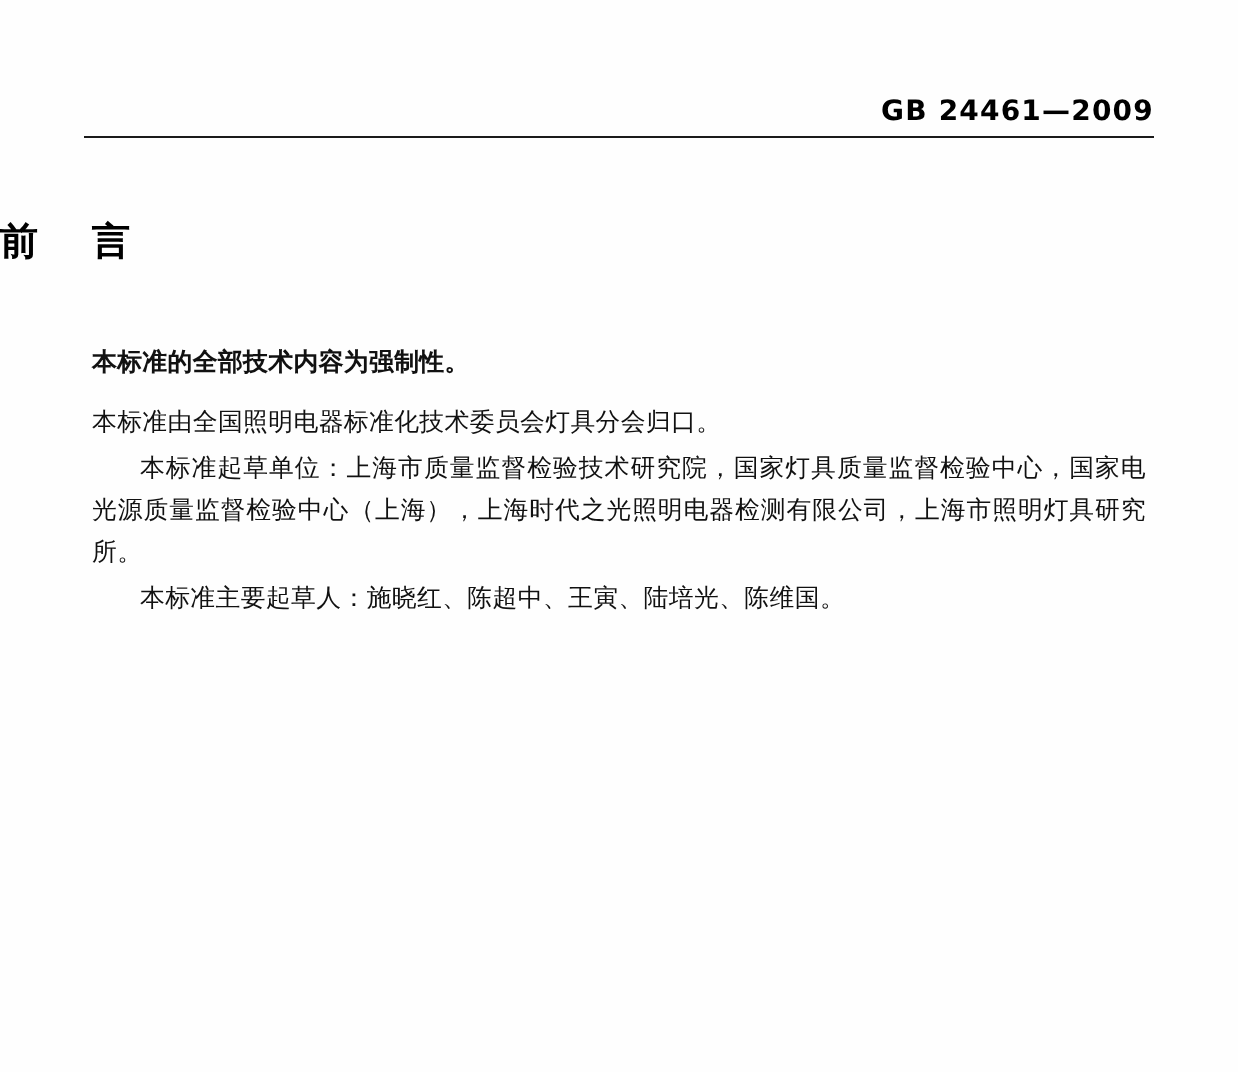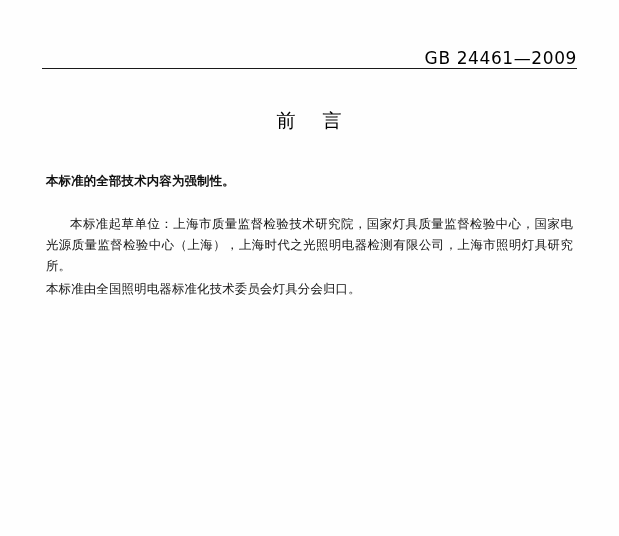--- a/index.html
+++ b/index.html
@@ -26,34 +26,34 @@
     left: 42px;
     right: 42px;
     top: 68px;
     height: 1px;
     background: #1a1a1a;
   }
   .std-number {
     position: absolute;
     right: 42px;
     top: 48px;
-    font-size: 17px;
-    font-weight: normal;
+    font-size: 14px;
+    font-weight: bold;
     letter-spacing: 0.6px;
     color: #000;
     font-family: "DejaVu Sans", "Liberation Sans", sans-serif;
   }
   .doc-title {
     position: absolute;
     left: 0;
     right: 0;
     top: 108px;
-    text-align: center;
+    text-align: left;
     font-size: 19px;
-    font-weight: normal;
+    font-weight: bold;
     letter-spacing: 1px;
     color: #000;
   }
   .doc-title .gap {
     display: inline-block;
     width: 26px;
   }
   .body-block {
     position: absolute;
     left: 46px;
@@ -63,38 +63,39 @@
   .para {
     font-size: 12.4px;
     line-height: 21px;
     color: #111;
     text-align: justify;
     margin: 0 0 2px 0;
     letter-spacing: 0.2px;
   }
   .para.bold {
     font-weight: bold;
-    margin-bottom: 22px;
+    margin-bottom: 9px;
   }
   .para.indent {
     text-indent: 24px;
   }
 </style>
 </head>
 <body>
 
 <div class="page">
 
   <div class="std-number">GB 24461—2009</div>
 
   <div class="header-rule"></div>
 
   <div class="doc-title">
     <span>前</span><span class="gap"></span><span>言</span>
   </div>
 
   <div class="body-block">
     <p class="para bold">本标准的全部技术内容为强制性。</p>
+    <p class="para">本标准由全国照明电器标准化技术委员会灯具分会归口。</p>
     <p class="para indent">本标准起草单位：上海市质量监督检验技术研究院，国家灯具质量监督检验中心，国家电光源质量监督检验中心（上海），上海时代之光照明电器检测有限公司，上海市照明灯具研究所。</p>
-    <p class="para">本标准由全国照明电器标准化技术委员会灯具分会归口。</p>
+    <p class="para indent">本标准主要起草人：施晓红、陈超中、王寅、陆培光、陈维国。</p>
   </div>
 
 </div>
 
 </body></html>

